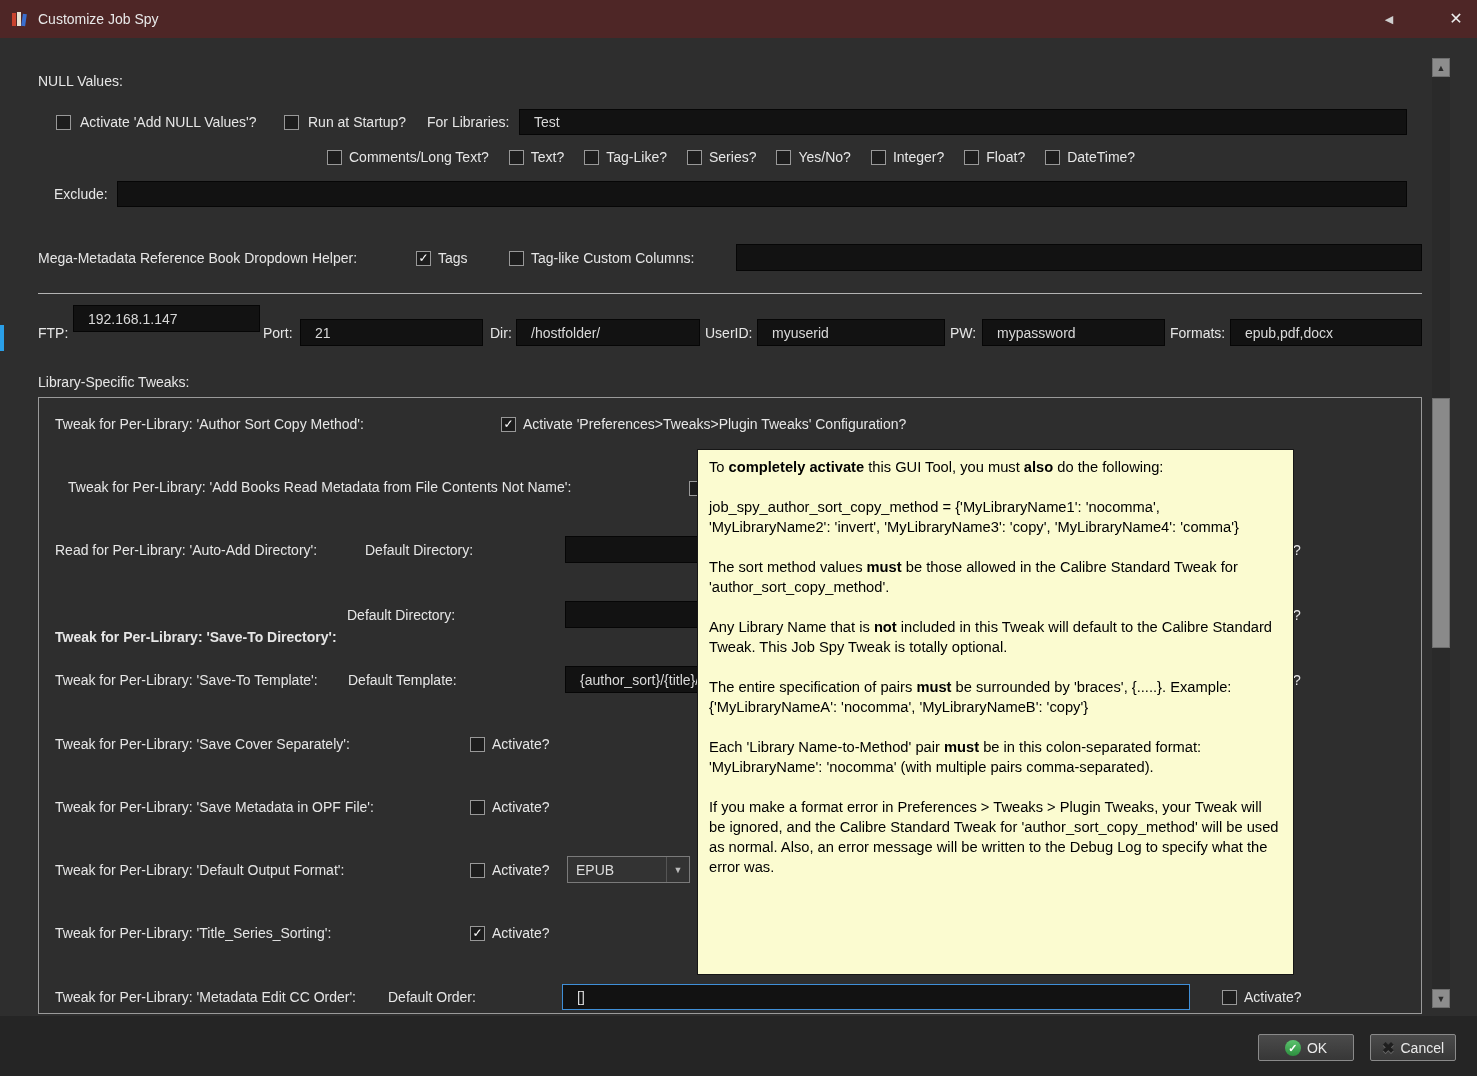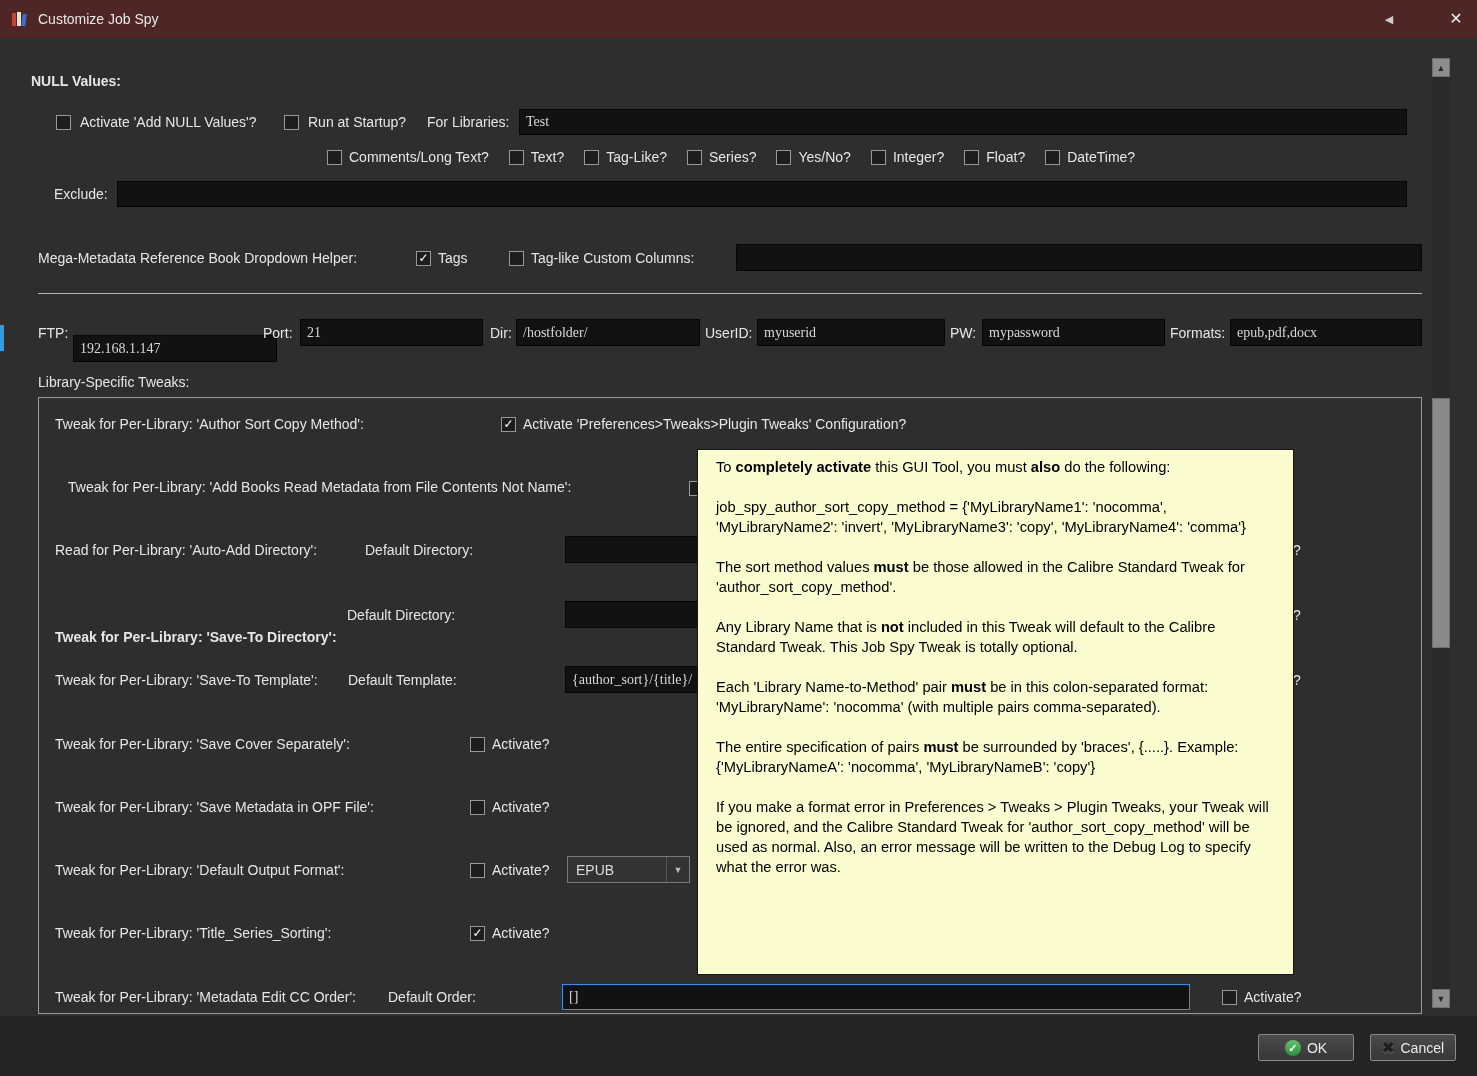--- a/index.html
+++ b/index.html
@@ -16,21 +16,21 @@
   .app-icon { margin:0 8px 0 10px; display:inline-flex; }
   .tb-title { color:#e8e8e8; font-size:14px; }
   .tb-back { position:absolute; left:1378px; top:11px; width:22px; height:16px;
     text-align:center; color:#cfcfcf; font-size:11px; line-height:16px; cursor:default; }
   .tb-close { position:absolute; left:1442px; top:7px; width:28px; height:24px;
     text-align:center; color:#ececec; font-size:16px; line-height:24px; cursor:default; }
   
   .lbl { position:absolute; white-space:nowrap; color:#e6e6e6; }
   .in {
     position:absolute; background:#121212; border:1px solid #060606; color:#d9d9d9;
-    font-size:14px; padding:0 6px; box-sizing:border-box; font-family:Liberation Serif, serif; outline:none;
+    font-size:14px; padding:0 14px; box-sizing:border-box; font-family:Liberation Sans, sans-serif; outline:none;
   }
   .in.focus { border:1px solid #3f8fd8; }
   .cb {
     position:absolute; width:15px; height:15px; box-sizing:border-box;
     background:#1d1d1d; border:1px solid #989898; color:#ffffff;
     font-size:12px; line-height:13px; text-align:center; overflow:hidden;
   }
   .sep { position:absolute; height:1px; background:#b3b3b3; }
   .groupbox { position:absolute; border:1px solid #9a9a9a; box-sizing:border-box; }
   .types-row { position:absolute; display:flex; align-items:flex-end; gap:20px; }
@@ -40,21 +40,21 @@
   .dd {
     position:absolute; box-sizing:border-box; background:#333333; border:1px solid #7a7a7a;
     color:#dddddd; display:flex; align-items:center; padding-left:8px;
   }
   .dd-arrow { margin-left:auto; width:22px; text-align:center; color:#bbbbbb; font-size:9px;
     border-left:1px solid #555; align-self:stretch; display:flex; align-items:center; justify-content:center; }
   
   .tooltip {
     position:absolute; left:697px; top:449px; width:597px; height:526px; z-index:10;
     background:#fbfbd0; border:1px solid #161616; box-sizing:border-box;
-    color:#000000; font-size:14.7px; line-height:20px; padding:7px 18px; overflow:hidden;
+    color:#000000; font-size:14.7px; line-height:20px; padding:7px 11px; overflow:hidden;
   }
   .tooltip p { margin:0 0 20px 0; }
   .tooltip p:last-child { margin-bottom:0; }
   
   .sb-track { position:absolute; left:1432px; top:58px; width:18px; height:950px; background:#2a2a2a; z-index:5; }
   .sb-btn {
     position:absolute; left:1432px; width:18px; height:19px; background:#8d8d8d; z-index:6;
     color:#2a2a2a; font-size:9px; line-height:19px; text-align:center; border:1px solid #6e6e6e; box-sizing:border-box;
   }
   .sb-thumb { position:absolute; left:1432px; top:398px; width:18px; height:250px; background:#8a8a8a; z-index:6;
@@ -87,21 +87,21 @@
         <rect x="12" y="5" width="4" height="12" fill="#3a6fd0" transform="rotate(8 14 11)"></rect>
       </svg>
     </span>
     <span class="tb-title">Customize Job Spy</span>
     <span class="tb-back">◀</span>
     <span class="tb-close">✕</span>
   </div>
 
   <div class="accent-sliver"></div>
 
-  <span class="lbl" style="left:31px; top:73px;font-weight:bold;">NULL Values:</span>
+  <span class="lbl" style="left:38px; top:73px;">NULL Values:</span>
 
   <span class="cb" style="left:56px; top:115px;"></span>
   <span class="lbl" style="left:80px; top:114px;">Activate 'Add NULL Values'?</span>
 
   <span class="cb" style="left:284px; top:115px;"></span>
   <span class="lbl" style="left:308px; top:114px;">Run at Startup?</span>
 
   <span class="lbl" style="left:427px; top:114px;">For Libraries:</span>
   <input class="in" style="left: 519px; top: 109px; width: 888px; height: 26px;" value="Test">
 
@@ -146,21 +146,21 @@
   <span class="lbl" style="left:38px; top:250px;">Mega-Metadata Reference Book Dropdown Helper:</span>
   <span class="cb" style="left:416px; top:251px;">✓</span>
   <span class="lbl" style="left:438px; top:250px;">Tags</span>
   <span class="cb" style="left:509px; top:251px;"></span>
   <span class="lbl" style="left:531px; top:250px;">Tag-like Custom Columns:</span>
   <input class="in" style="left: 736px; top: 244px; width: 686px; height: 27px;" value="">
 
   <div class="sep" style="left:38px; top:293px; width:1384px;"></div>
 
   <span class="lbl" style="left:38px; top:325px;">FTP:</span>
-  <input class="in" style="left: 73px; top: 335px; width: 204px; height: 27px;" value="192.168.1.147">
+  <input class="in" style="left: 73px; top: 305px; width: 187px; height: 27px;" value="192.168.1.147">
 
   <span class="lbl" style="left:263px; top:325px;">Port:</span>
   <input class="in" style="left: 300px; top: 319px; width: 183px; height: 27px;" value="21">
 
   <span class="lbl" style="left:490px; top:325px;">Dir:</span>
   <input class="in" style="left: 516px; top: 319px; width: 184px; height: 27px;" value="/hostfolder/">
 
   <span class="lbl" style="left:705px; top:325px;">UserID:</span>
   <input class="in" style="left: 757px; top: 319px; width: 188px; height: 27px;" value="myuserid">
 
@@ -219,22 +219,22 @@
   <span class="lbl" style="left:388px; top:989px;">Default Order:</span>
   <input class="in focus" style="left: 562px; top: 984px; width: 628px; height: 26px;" value="[]">
   <span class="cb" style="left:1222px; top:990px;"></span>
   <span class="lbl" style="left:1244px; top:989px;">Activate?</span>
 
   <div class="tooltip">
     <p>To <b>completely activate</b> this GUI Tool, you must <b>also</b> do the following:</p>
     <p>job_spy_author_sort_copy_method = {'MyLibraryName1': 'nocomma', 'MyLibraryName2': 'invert', 'MyLibraryName3': 'copy', 'MyLibraryName4': 'comma'}</p>
     <p>The sort method values <b>must</b> be those allowed in the Calibre Standard Tweak for 'author_sort_copy_method'.</p>
     <p>Any Library Name that is <b>not</b> included in this Tweak will default to the Calibre Standard Tweak. This Job Spy Tweak is totally optional.</p>
+    <p>The entire specification of pairs <b>must</b> be surrounded by 'braces', {.....}. Example: {'MyLibraryNameA': 'nocomma', 'MyLibraryNameB': 'copy'}</p>
     <p>Each 'Library Name-to-Method' pair <b>must</b> be in this colon-separated format: 'MyLibraryName': 'nocomma' (with multiple pairs comma-separated).</p>
-    <p>The entire specification of pairs <b>must</b> be surrounded by 'braces', {.....}. Example: {'MyLibraryNameA': 'nocomma', 'MyLibraryNameB': 'copy'}</p>
     <p>If you make a format error in Preferences &gt; Tweaks &gt; Plugin Tweaks, your Tweak will be ignored, and the Calibre Standard Tweak for 'author_sort_copy_method' will be used as normal. Also, an error message will be written to the Debug Log to specify what the error was.</p>
   </div>
 
   <div class="sb-track"></div>
   <div class="sb-btn" style="top:58px;">▲</div>
   <div class="sb-thumb"></div>
   <div class="sb-btn" style="top:989px;">▼</div>
 
   <div class="footer"></div>
   <div class="btn" style="left:1258px; top:1034px; width:96px;">

